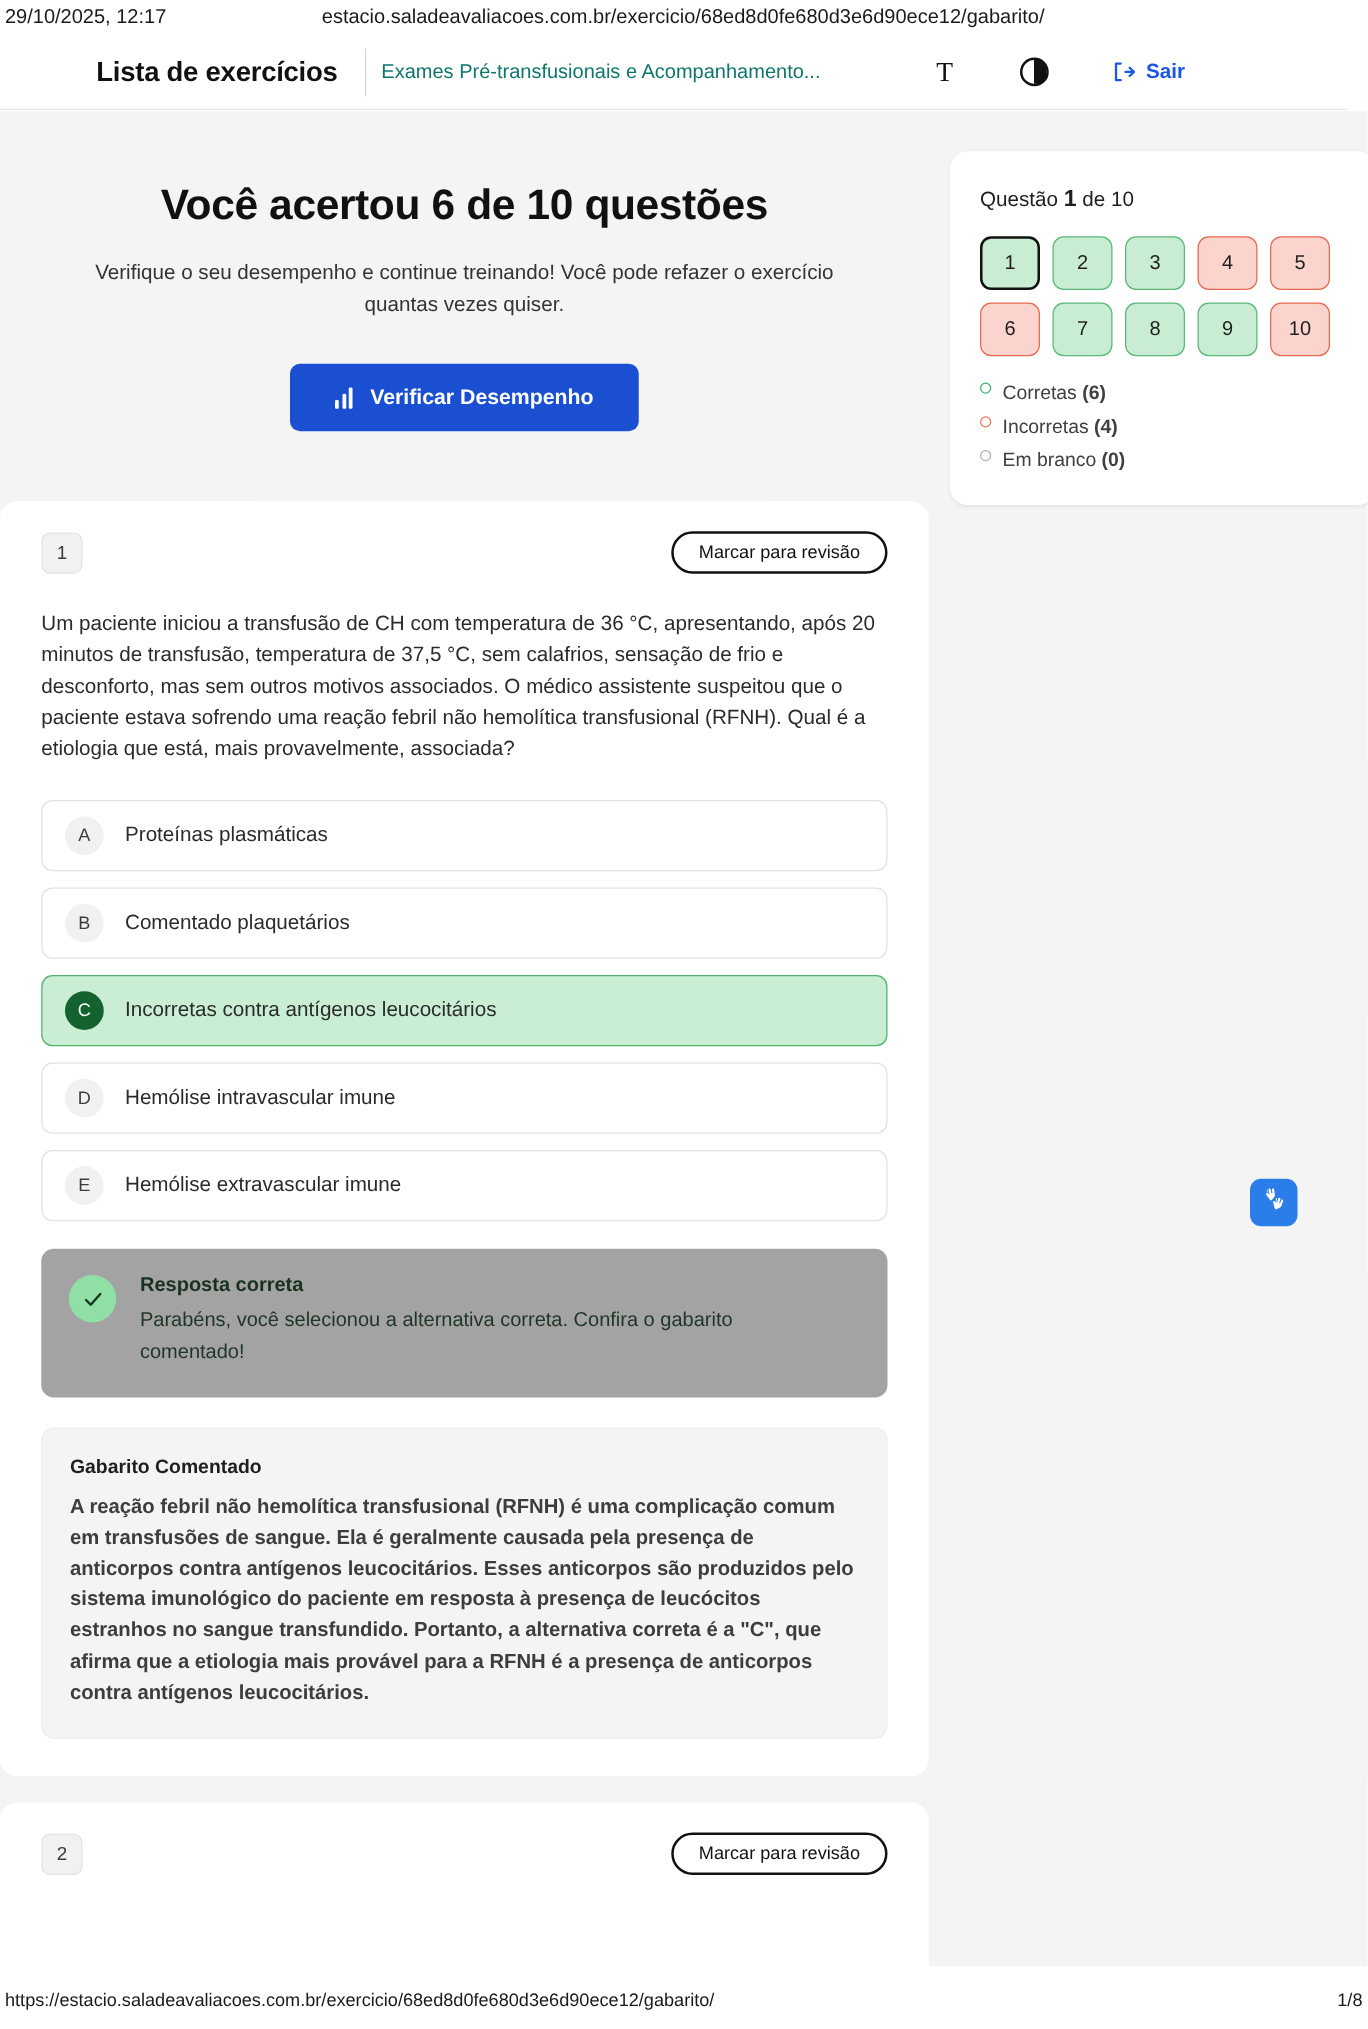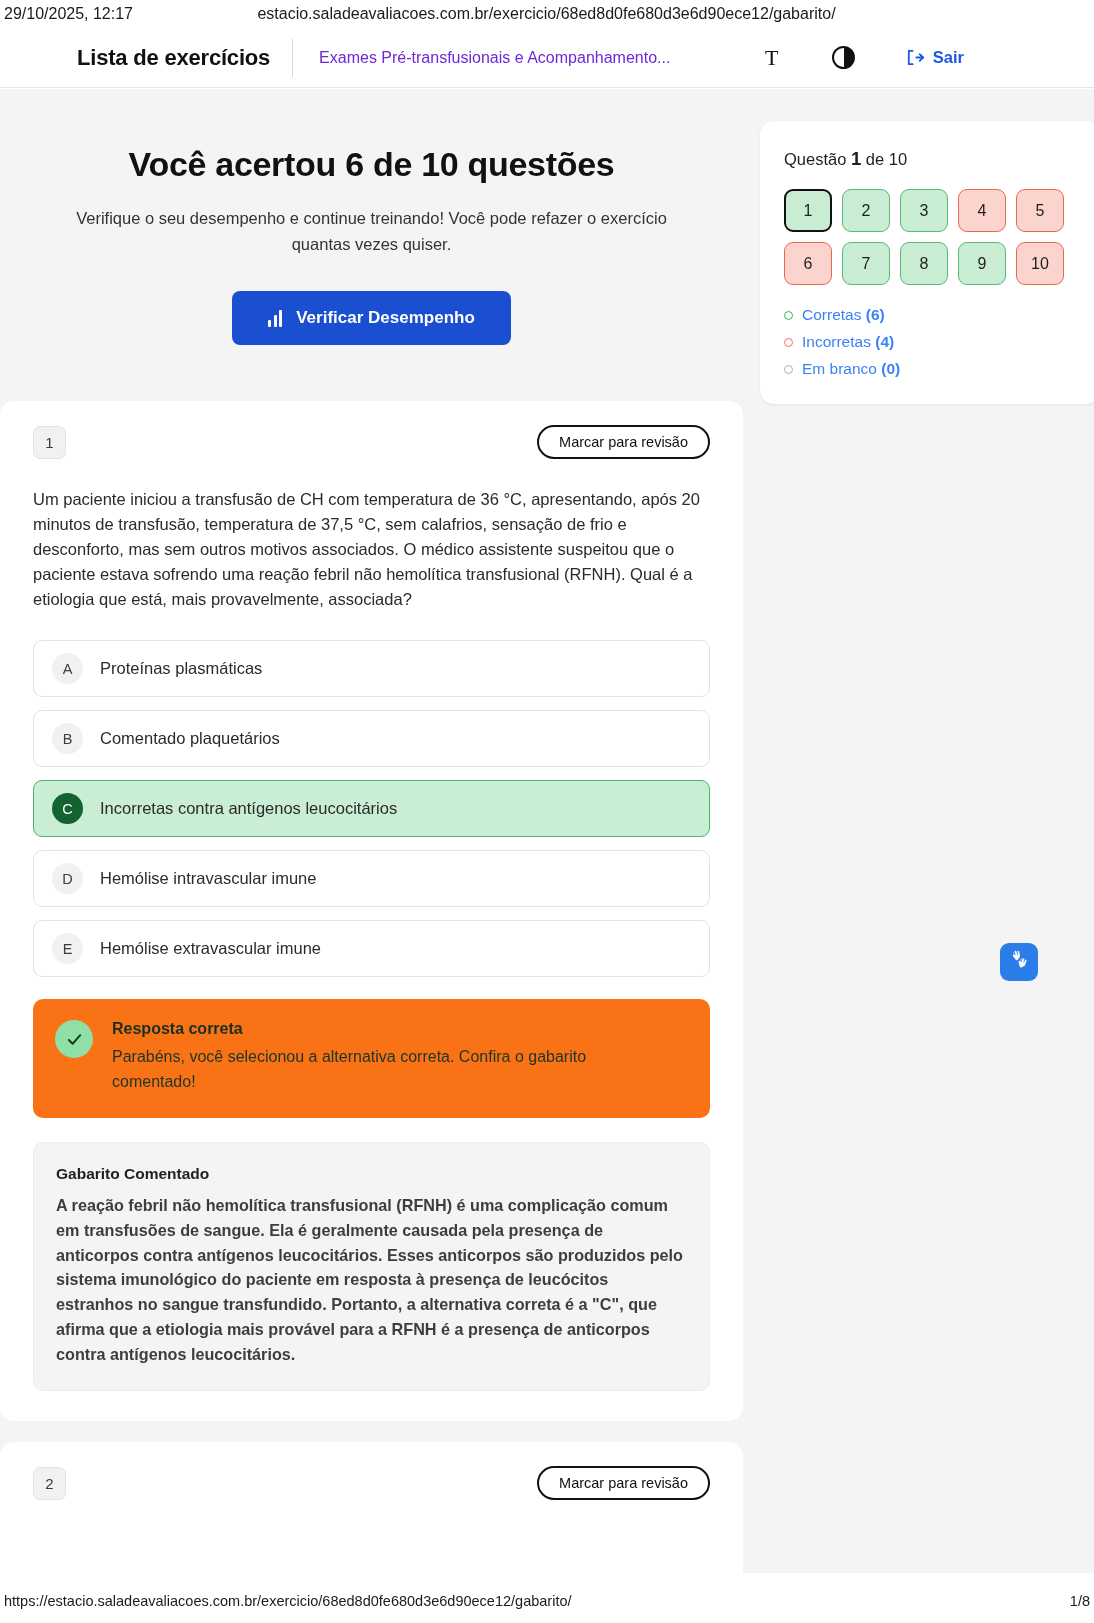--- a/index.html
+++ b/index.html
@@ -28,21 +28,21 @@
   .print-header .ph-url {
     position: absolute;
     left: 0; right: 0;
     text-align: center;
     pointer-events: none;
   }
 
   
   .appbar {
     position: absolute;
-    top: 28px; left: 0; right: 0;
+    top: 28px; left: 0; right: 16px;
     height: 60px;
     background: #ffffff;
     display: flex;
     align-items: center;
     border-bottom: 1px solid #e6e6e6;
   }
   .appbar-title {
     font-size: 22px;
     font-weight: bold;
     color: #111111;
@@ -50,22 +50,22 @@
     letter-spacing: -0.2px;
   }
   .appbar-divider {
     width: 1px;
     height: 38px;
     background: #d8d8d8;
     margin-left: 22px;
   }
   .appbar-subtitle {
     font-size: 16px;
-    color: #6d28d9;
-    margin-left: 26px;
+    color: #0f766e;
+    margin-left: 12px;
     white-space: nowrap;
   }
   .appbar-spacer { flex: 1; }
   .icon-btn {
     width: 38px; height: 38px;
     display: flex; align-items: center; justify-content: center;
     background: none; border: none; cursor: pointer;
   }
   .icon-text-size {
     font-size: 22px;
@@ -178,24 +178,24 @@
     cursor: pointer;
     background: #ffffff;
     border: 1px solid #cfcfcf;
     font-family: "Liberation Sans", sans-serif;
   }
   .qbtn.correct { background: #c8edd2; border: 1px solid #5ab878; }
   .qbtn.incorrect { background: #fbd5cd; border: 1px solid #e8694f; }
   .qbtn.active { border: 2.5px solid #111111; }
   .legend-row {
     display: flex;
-    align-items: center;
+    align-items: flex-start;
     gap: 9px;
     font-size: 15.5px;
-    color: #3b82f6;
+    color: #404040;
     margin-bottom: 9px;
   }
   .legend-row:last-child { margin-bottom: 0; }
   .dot { width: 9px; height: 9px; border-radius: 50%; background: #ffffff; flex: none; }
   .dot.g { border: 1.6px solid #35b45f; }
   .dot.r { border: 1.6px solid #f0725a; }
   .dot.n { border: 1.6px solid #adadad; }
   .legend-row b { font-weight: bold; }
 
   
@@ -272,21 +272,21 @@
   .option.correct .opt-letter {
     background: #14622f;
     color: #ffffff;
   }
   .opt-text { font-size: 16.5px; color: #2b2b2b; }
 
   .feedback {
     margin-top: 22px;
     display: flex;
     gap: 19px;
-    background: #f97316;
+    background: #a3a3a3;
     border-radius: 10px;
     padding: 21px 22px 23px 22px;
   }
   .check-circle {
     width: 38px; height: 38px;
     border-radius: 50%;
     background: #8fdfa6;
     display: flex; align-items: center; justify-content: center;
     flex: none;
   }

